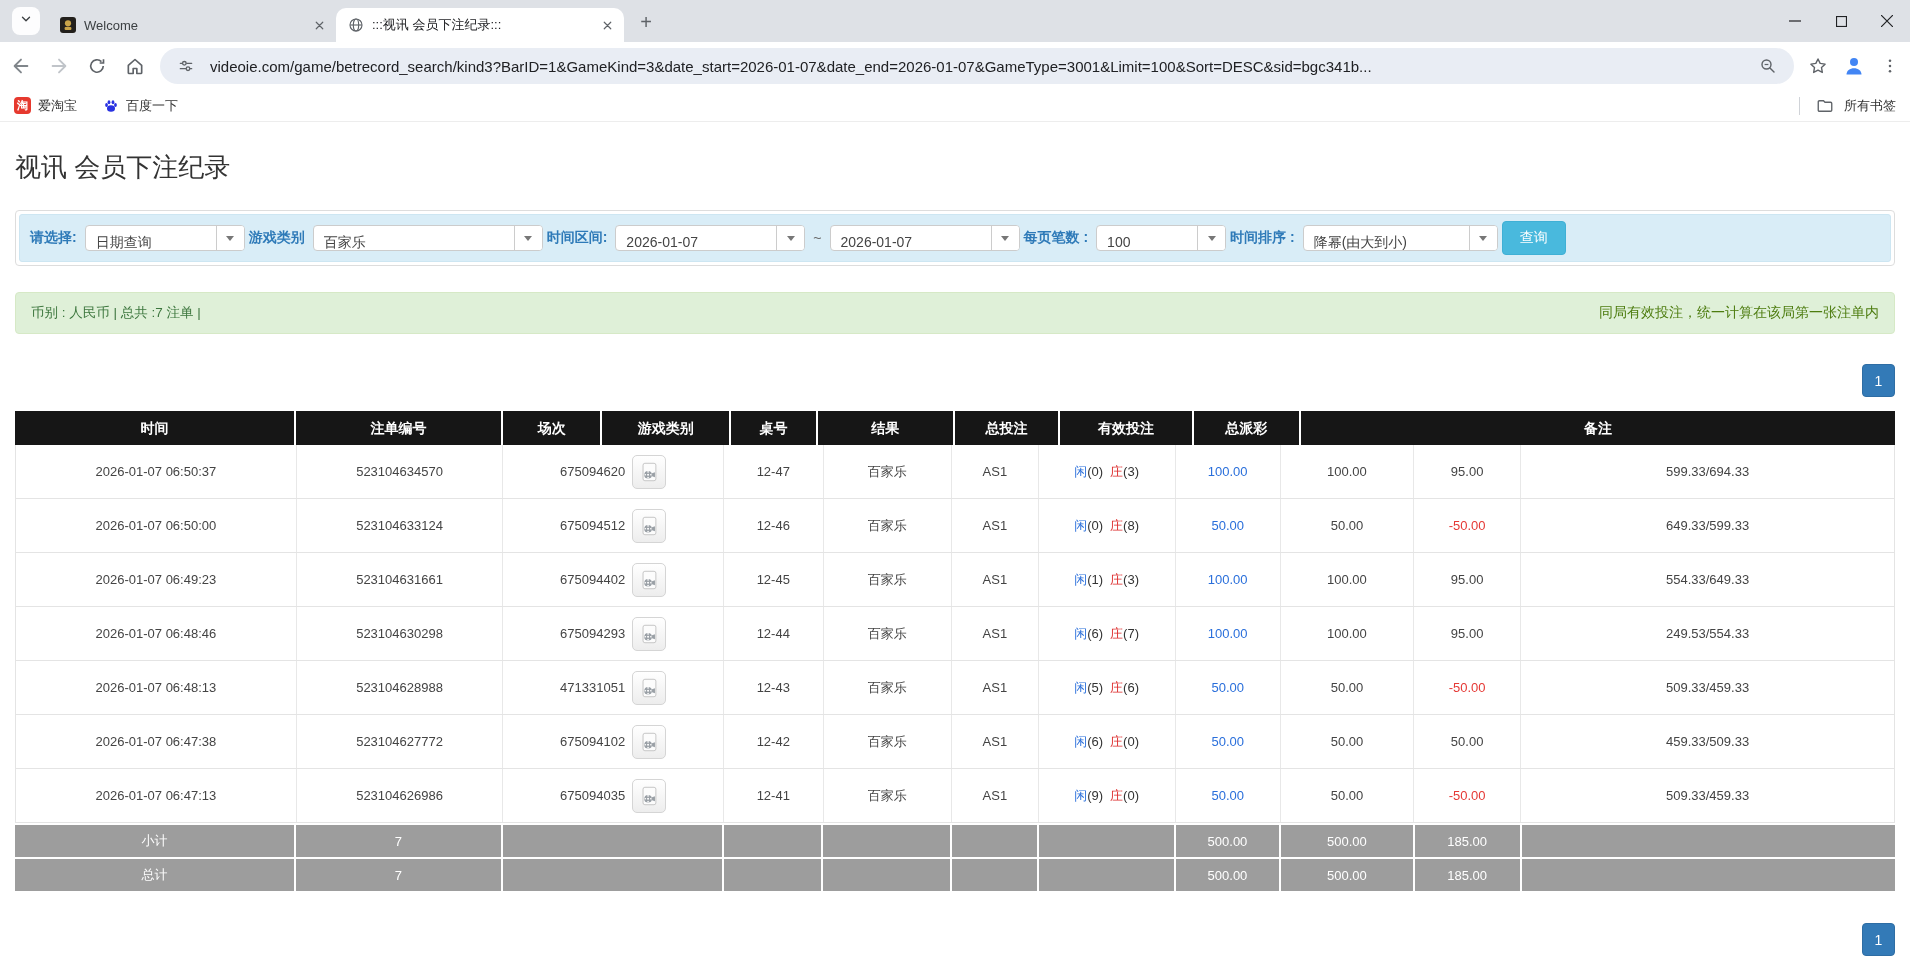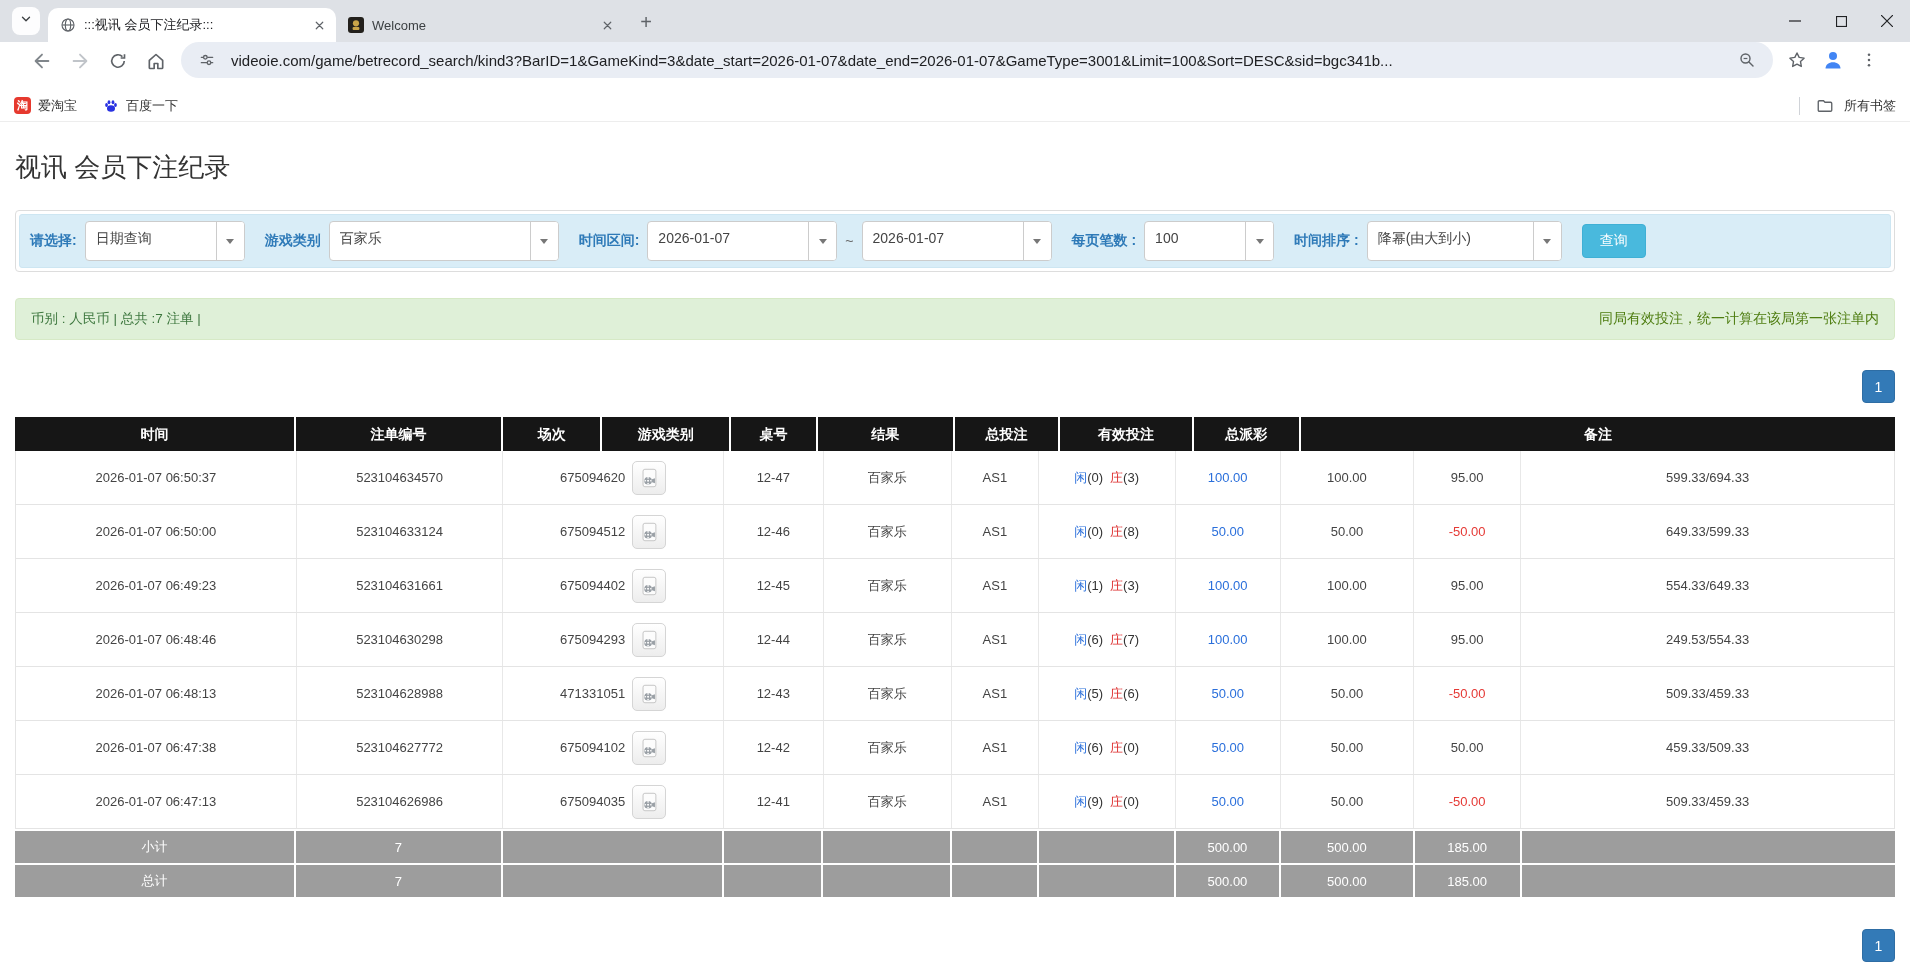--- a/index.html
+++ b/index.html
@@ -10,43 +10,43 @@
   .tabstrip { height:42px; background:#dee1e6; display:flex; align-items:flex-end; padding-left:10px; position:relative; }
   .tab-search { width:28px; height:28px; background:#fdfdfe; border-radius:8px; display:flex; align-items:center; justify-content:center; margin:0 8px 7px 2px; cursor:pointer; }
   .tab { width:288px; height:34px; display:flex; align-items:center; gap:8px; padding:0 8px 0 12px; border-radius:10px 10px 0 0; font-size:13px; color:#3c4043; cursor:pointer; }
   .tab.active { background:#fff; color:#202124; }
   .tab .tab-title { flex:1; white-space:nowrap; overflow:hidden; text-overflow:ellipsis; }
   .tab-close { width:18px; height:18px; border-radius:50%; display:flex; align-items:center; justify-content:center; font-size:14px; color:#5f6368; cursor:pointer; }
   .newtab { width:28px; height:28px; margin:0 0 6px 8px; display:flex; align-items:center; justify-content:center; font-size:20px; color:#5f6368; cursor:pointer; }
   .win-controls { position:absolute; right:0; top:0; height:42px; display:flex; }
   .winbtn { width:46px; height:42px; display:flex; align-items:center; justify-content:center; color:#202124; cursor:pointer; }
 
-  .toolbar { height:48px; background:#fff; display:flex; align-items:flex-start; padding:0 23px; }
+  .toolbar { height:48px; background:#fff; display:flex; align-items:center; padding:0 2px; }
   .navbtn { width:38px; height:38px; border-radius:50%; display:flex; align-items:center; justify-content:center; cursor:pointer; flex:0 0 auto; }
   .urlpill { flex:1; height:36px; background:#e9edf4; border-radius:18px; display:flex; align-items:center; padding:0 12px; margin:0 6px; min-width:0; }
   .urltext { flex:1; font-size:15px; color:#202124; white-space:nowrap; overflow:hidden; margin-left:10px; }
   .pill-ico { flex:0 0 auto; display:flex; align-items:center; justify-content:center; width:28px; cursor:pointer; }
   .right-ico { width:36px; height:36px; display:flex; align-items:center; justify-content:center; cursor:pointer; flex:0 0 auto; }
 
   .bookmarks { height:32px; background:#fff; border-bottom:1px solid #ededed; display:flex; align-items:center; padding:0 14px; font-size:13px; color:#333; }
   .bm-item { display:flex; align-items:center; gap:7px; margin-right:26px; cursor:pointer; }
   .bm-ico-tb { width:17px; height:17px; background:#e6392e; color:#fff; border-radius:4px; font-size:11px; font-weight:bold; display:flex; align-items:center; justify-content:center; }
   .bm-right { margin-left:auto; display:flex; align-items:center; gap:10px; cursor:pointer; }
   .bm-sep { width:1px; height:18px; background:#d0d3d8; margin-right:6px; }
 
   
   .page { padding:0 15px; }
   .page-title { margin-top:28px; font-size:26px; line-height:34px; color:#333; font-weight:500; }
 
   .filter-panel { margin-top:26px; border:1px solid #ddd; border-radius:4px; padding:3px; background:#fff; }
-  .filter-bar { background:#d9edf7; border:1px solid #cde6f2; border-radius:3px; padding:6px 10px; display:flex; align-items:center; gap:20px; }
+  .filter-bar { background:#d9edf7; border:1px solid #cde6f2; border-radius:3px; padding:6px 10px; display:flex; align-items:center; gap:4px; }
   .fgroup { display:flex; align-items:center; gap:8px; }
   .flabel { color:#2e7ab8; font-weight:bold; font-size:14px; white-space:nowrap; }
   .tilde { color:#666; font-size:14px; }
-  .select { display:flex; height:40px; background:#fff; border:1px solid #ccc; border-radius:4px; overflow:hidden; cursor:pointer; }
+  .select { display:flex; height:26px; background:#fff; border:1px solid #ccc; border-radius:4px; overflow:hidden; cursor:pointer; }
   .select .val { flex:1; padding:0 10px; line-height:32px; font-size:14px; color:#444; white-space:nowrap; overflow:hidden; }
   .select .caret-box { width:28px; border-left:1px solid #ccc; display:flex; align-items:center; justify-content:center; background:#fff; }
   .caret { width:0; height:0; border-left:4px solid transparent; border-right:4px solid transparent; border-top:5px solid #777; }
   .w1{width:160px}.w2{width:230px}.w3{width:190px}.w4{width:130px}.w5{width:195px}
   .btn-search { height:34px; padding:0 17px; background:#49b9dd; border:1px solid #3fb0d5; border-radius:4px; color:#fff; font-size:14px; cursor:pointer; }
 
   .summary-bar { margin-top:26px; background:#dff0d8; border:1px solid #d6e9c6; border-radius:4px; padding:11px 15px; display:flex; align-items:flex-start; justify-content:space-between; }
   .summary-left { color:#3c763d; font-size:13.5px; }
   .summary-right { color:#4d7c0f; font-size:14px; }
 
@@ -86,47 +86,47 @@
 
 <div class="tabstrip">
   <div class="tab-search">
     <span>
       <svg viewBox="0 0 24 24" width="14" height="14">
           <path d="M6 9l6 6 6-6" fill="none" stroke="#3c4043" stroke-width="2.3" stroke-linecap="round" stroke-linejoin="round"></path>
         </svg>
     </span>
   </div>
 
+  <div class="tab">
+    <span style="display:flex">
+      <svg width="16" height="16">
+          <rect width="16" height="16" rx="3" fill="#23201c"></rect>
+          <circle cx="8" cy="6.3" r="3.1" fill="#c9a449"></circle>
+          <rect x="4.6" y="10" width="6.8" height="3" rx="1" fill="#c9a449"></rect>
+        </svg>
+    </span>
+    <span class="tab-title">Welcome</span>
+    <span class="tab-close">
+      <svg viewBox="0 0 24 24" width="13" height="13">
+          <path d="M6 6l12 12M18 6L6 18" stroke="#5f6368" stroke-width="2.2" stroke-linecap="round"></path>
+        </svg>
+    </span>
+  </div>
+
   <div class="tab active">
     <span style="display:flex">
       <svg viewBox="0 0 24 24" width="16" height="16">
           <g fill="none" stroke="#5f6368" stroke-width="1.7">
             <circle cx="12" cy="12" r="9"></circle>
             <ellipse cx="12" cy="12" rx="4" ry="9"></ellipse>
             <line x1="3.3" y1="12" x2="20.7" y2="12"></line>
           </g>
         </svg>
     </span>
     <span class="tab-title">:::视讯 会员下注纪录:::</span>
-    <span class="tab-close">
-      <svg viewBox="0 0 24 24" width="13" height="13">
-          <path d="M6 6l12 12M18 6L6 18" stroke="#5f6368" stroke-width="2.2" stroke-linecap="round"></path>
-        </svg>
-    </span>
-  </div>
-
-  <div class="tab">
-    <span style="display:flex">
-      <svg width="16" height="16">
-          <rect width="16" height="16" rx="3" fill="#23201c"></rect>
-          <circle cx="8" cy="6.3" r="3.1" fill="#c9a449"></circle>
-          <rect x="4.6" y="10" width="6.8" height="3" rx="1" fill="#c9a449"></rect>
-        </svg>
-    </span>
-    <span class="tab-title">Welcome</span>
     <span class="tab-close">
       <svg viewBox="0 0 24 24" width="13" height="13">
           <path d="M6 6l12 12M18 6L6 18" stroke="#5f6368" stroke-width="2.2" stroke-linecap="round"></path>
         </svg>
     </span>
   </div>
 
   <div class="newtab">+</div>
 
   <div class="win-controls">

